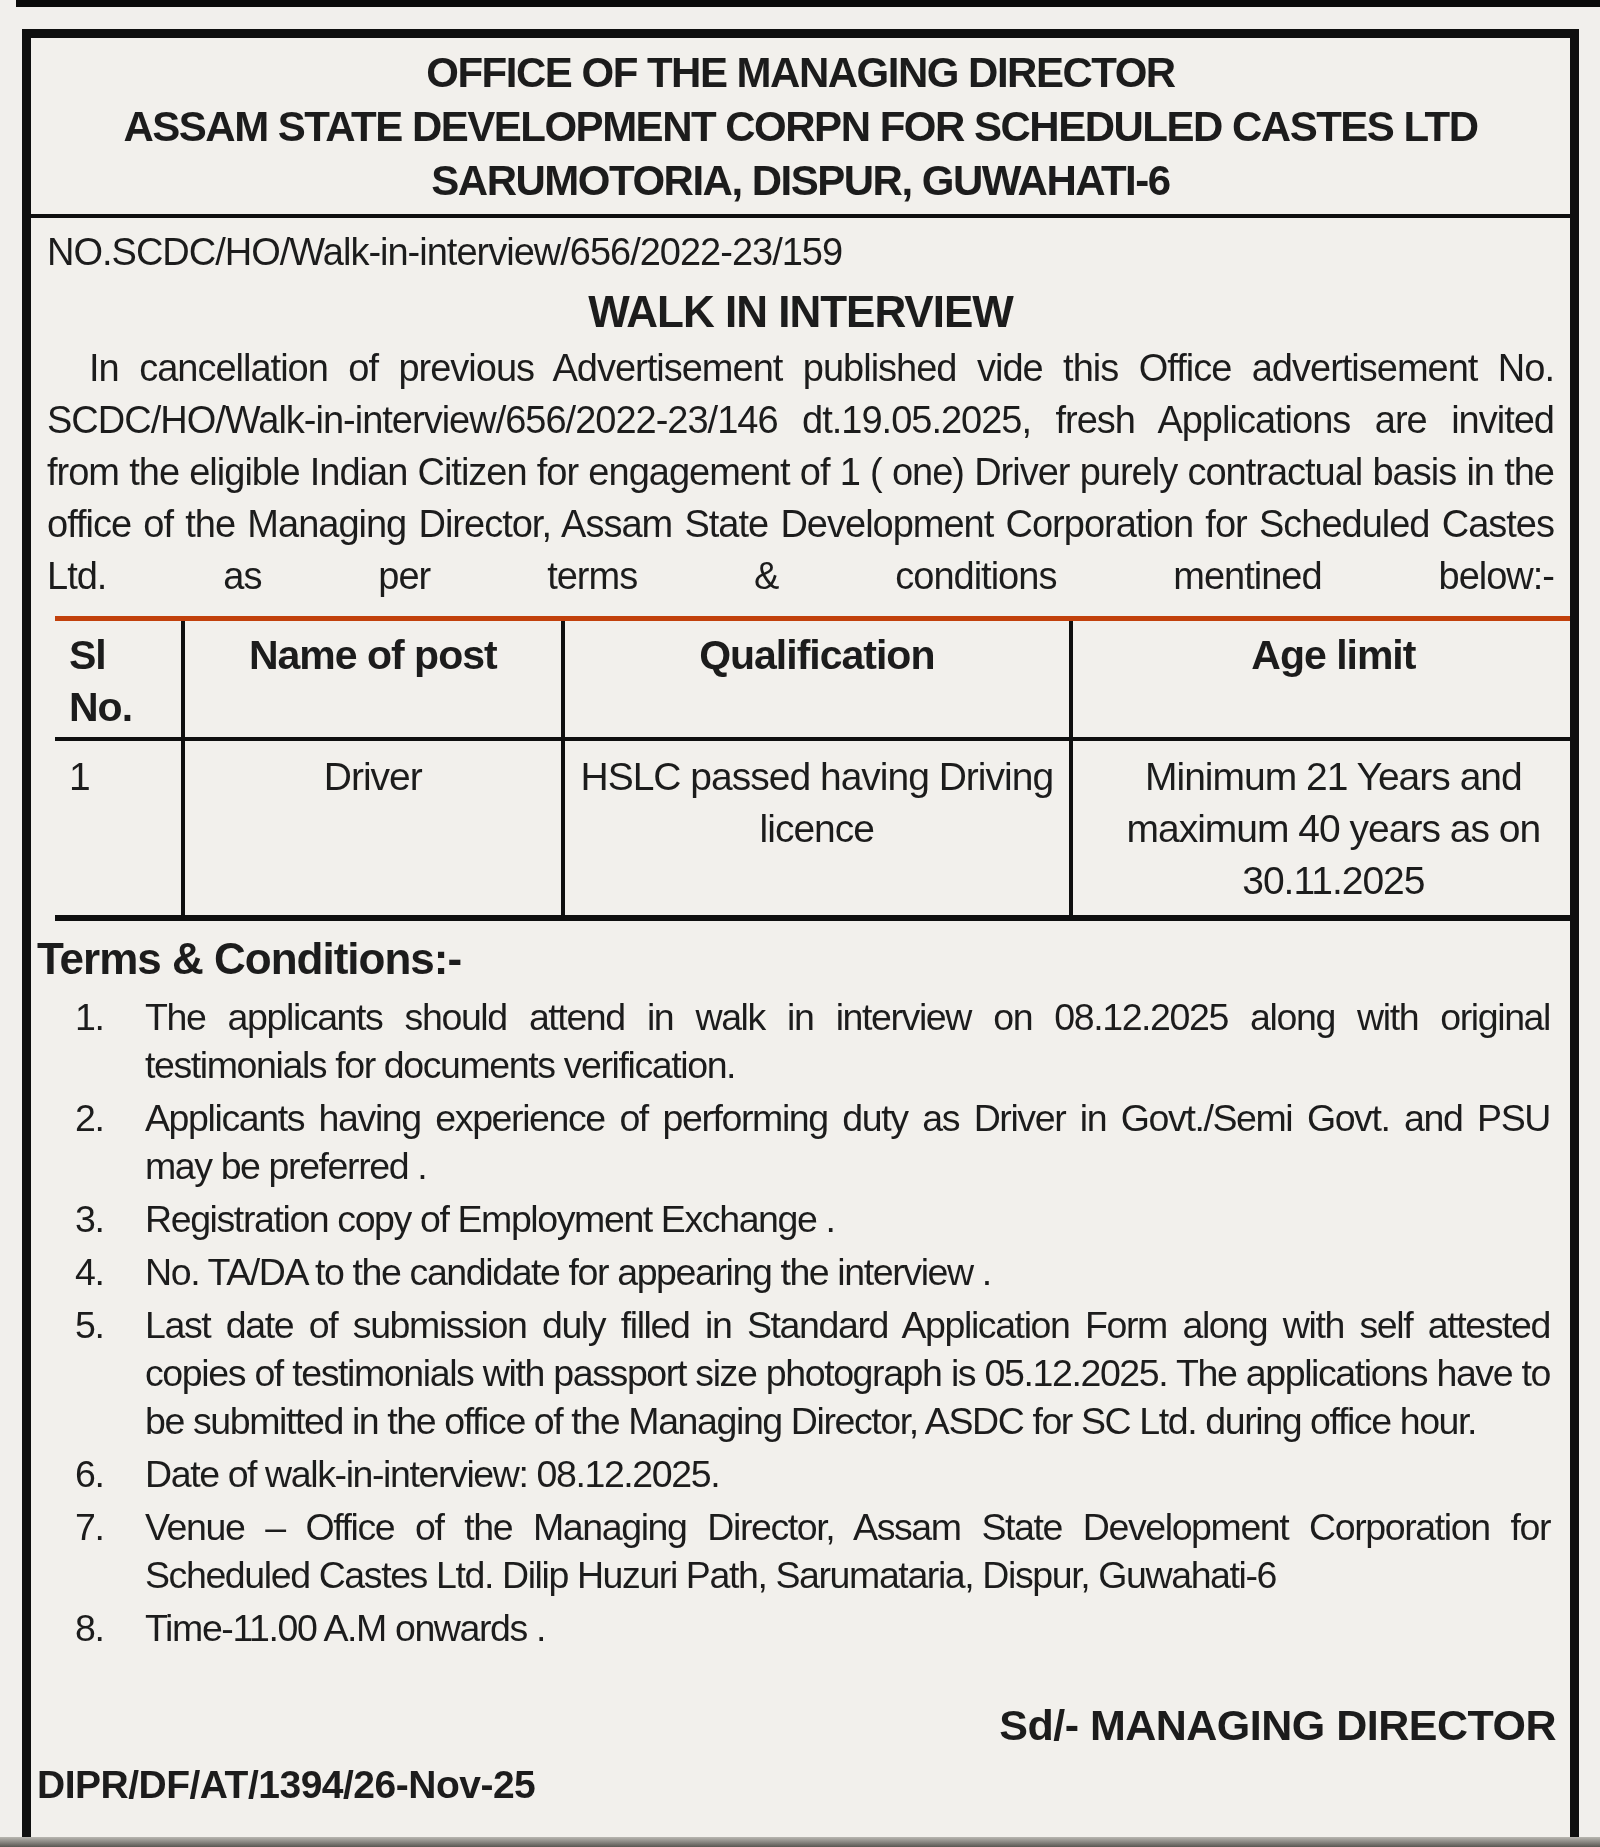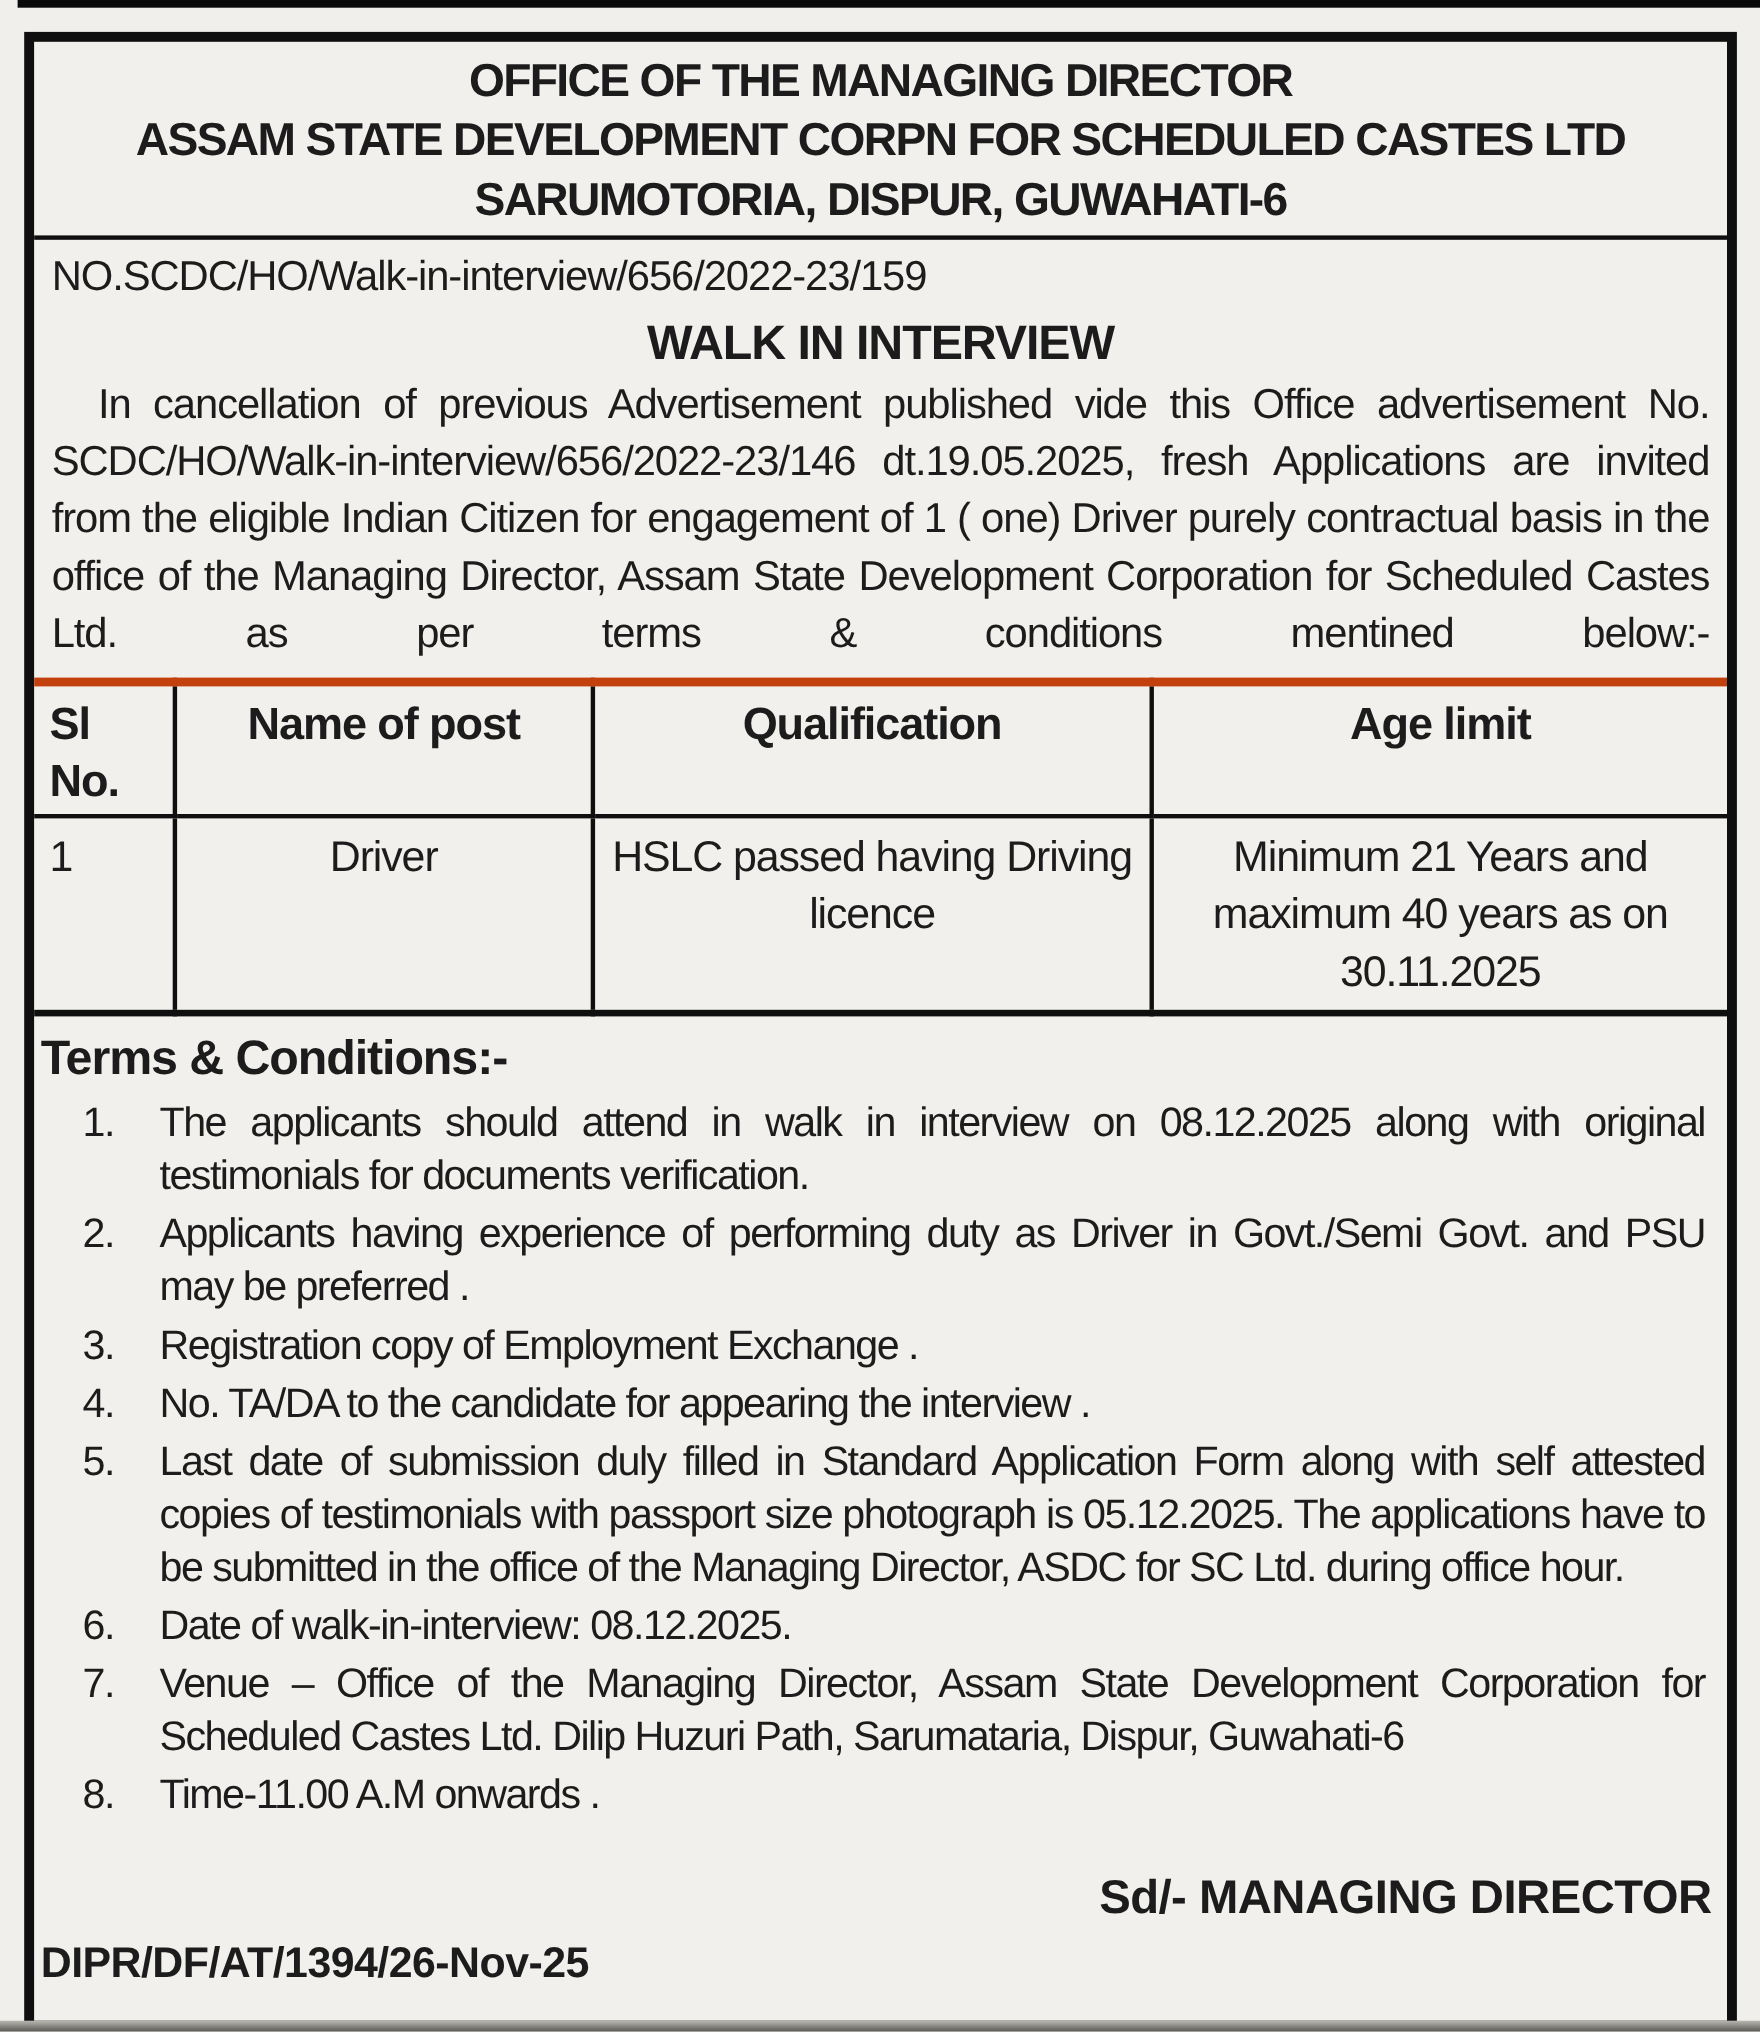--- a/index.html
+++ b/index.html
@@ -54,23 +54,24 @@
   }
   .intro {
     margin:4px 0 10px;
     text-align:justify; text-align-last:justify;
     text-indent:42px;
   }
 
   
   .post-table {
     width:100%; border-collapse:collapse; table-layout:fixed;
-    border-top:8px solid #c2410c;
+    border-top:5px solid #c2410c;
     border-bottom:6px solid #0f0f0f;
     flex:0 0 auto;
+    margin-left:24px;
   }
   .post-table th, .post-table td {
     border-left:4px solid #0f0f0f;
     vertical-align:top;
     letter-spacing:-1px;
     overflow:hidden;
   }
   .post-table th.c1, .post-table td.c1 { border-left:none; }
   .post-table th {
     border-bottom:4px solid #0f0f0f;

